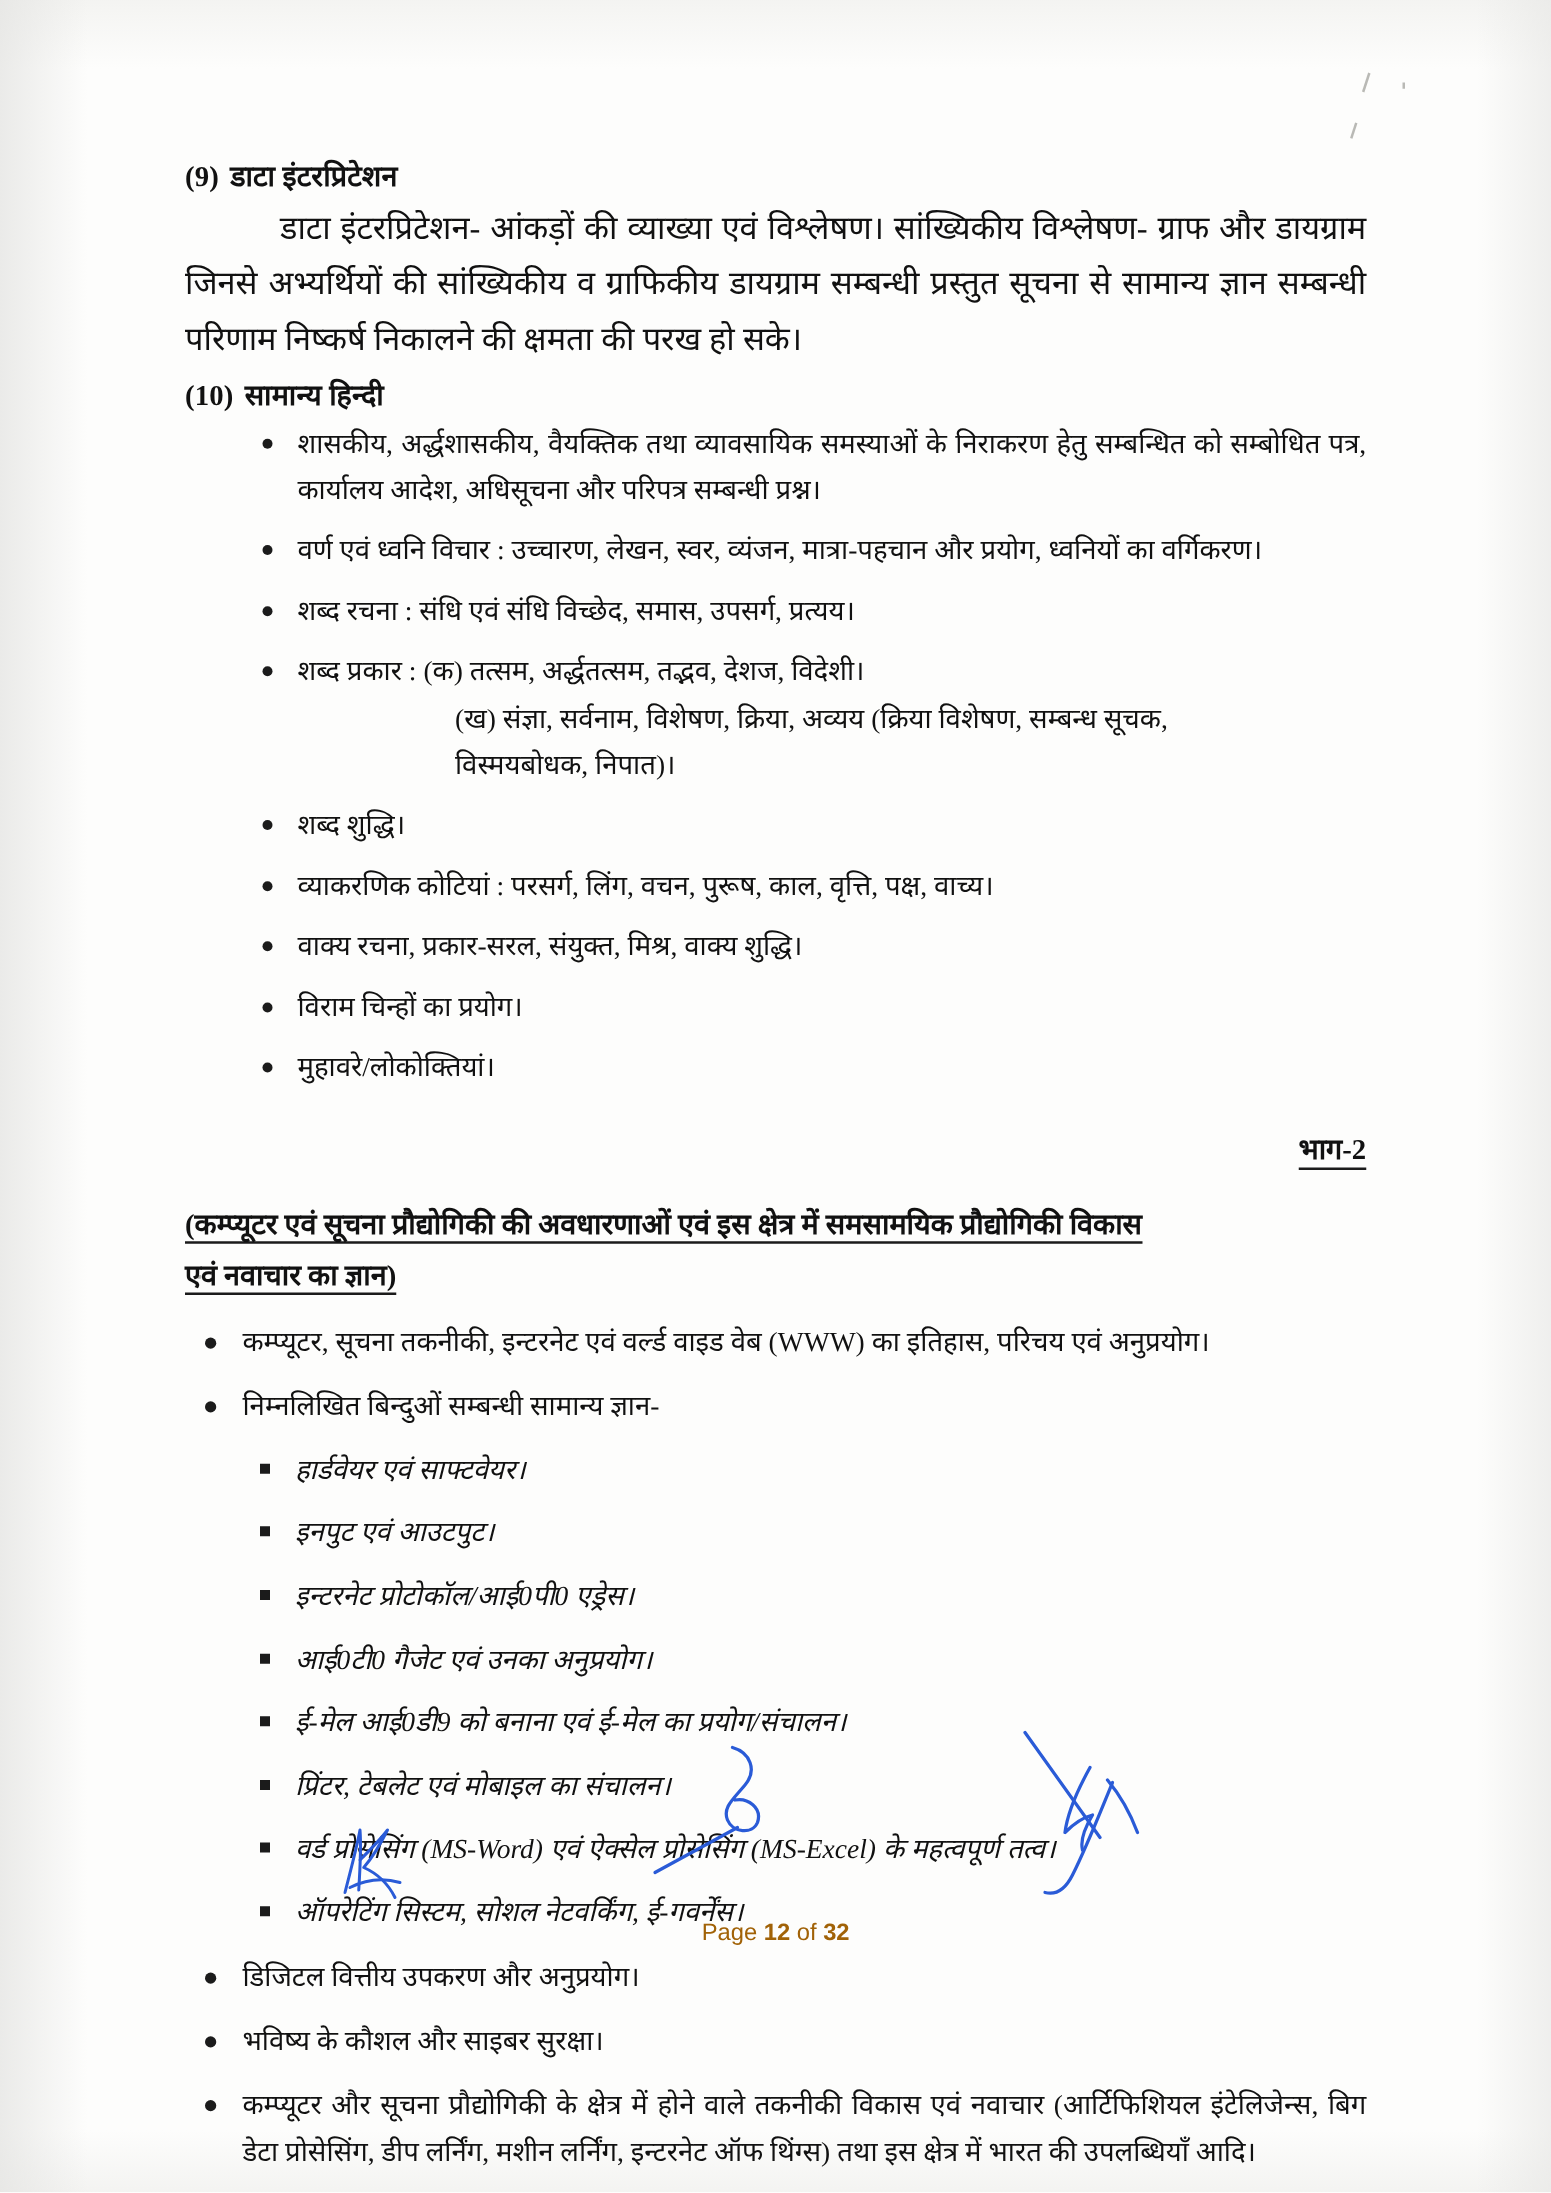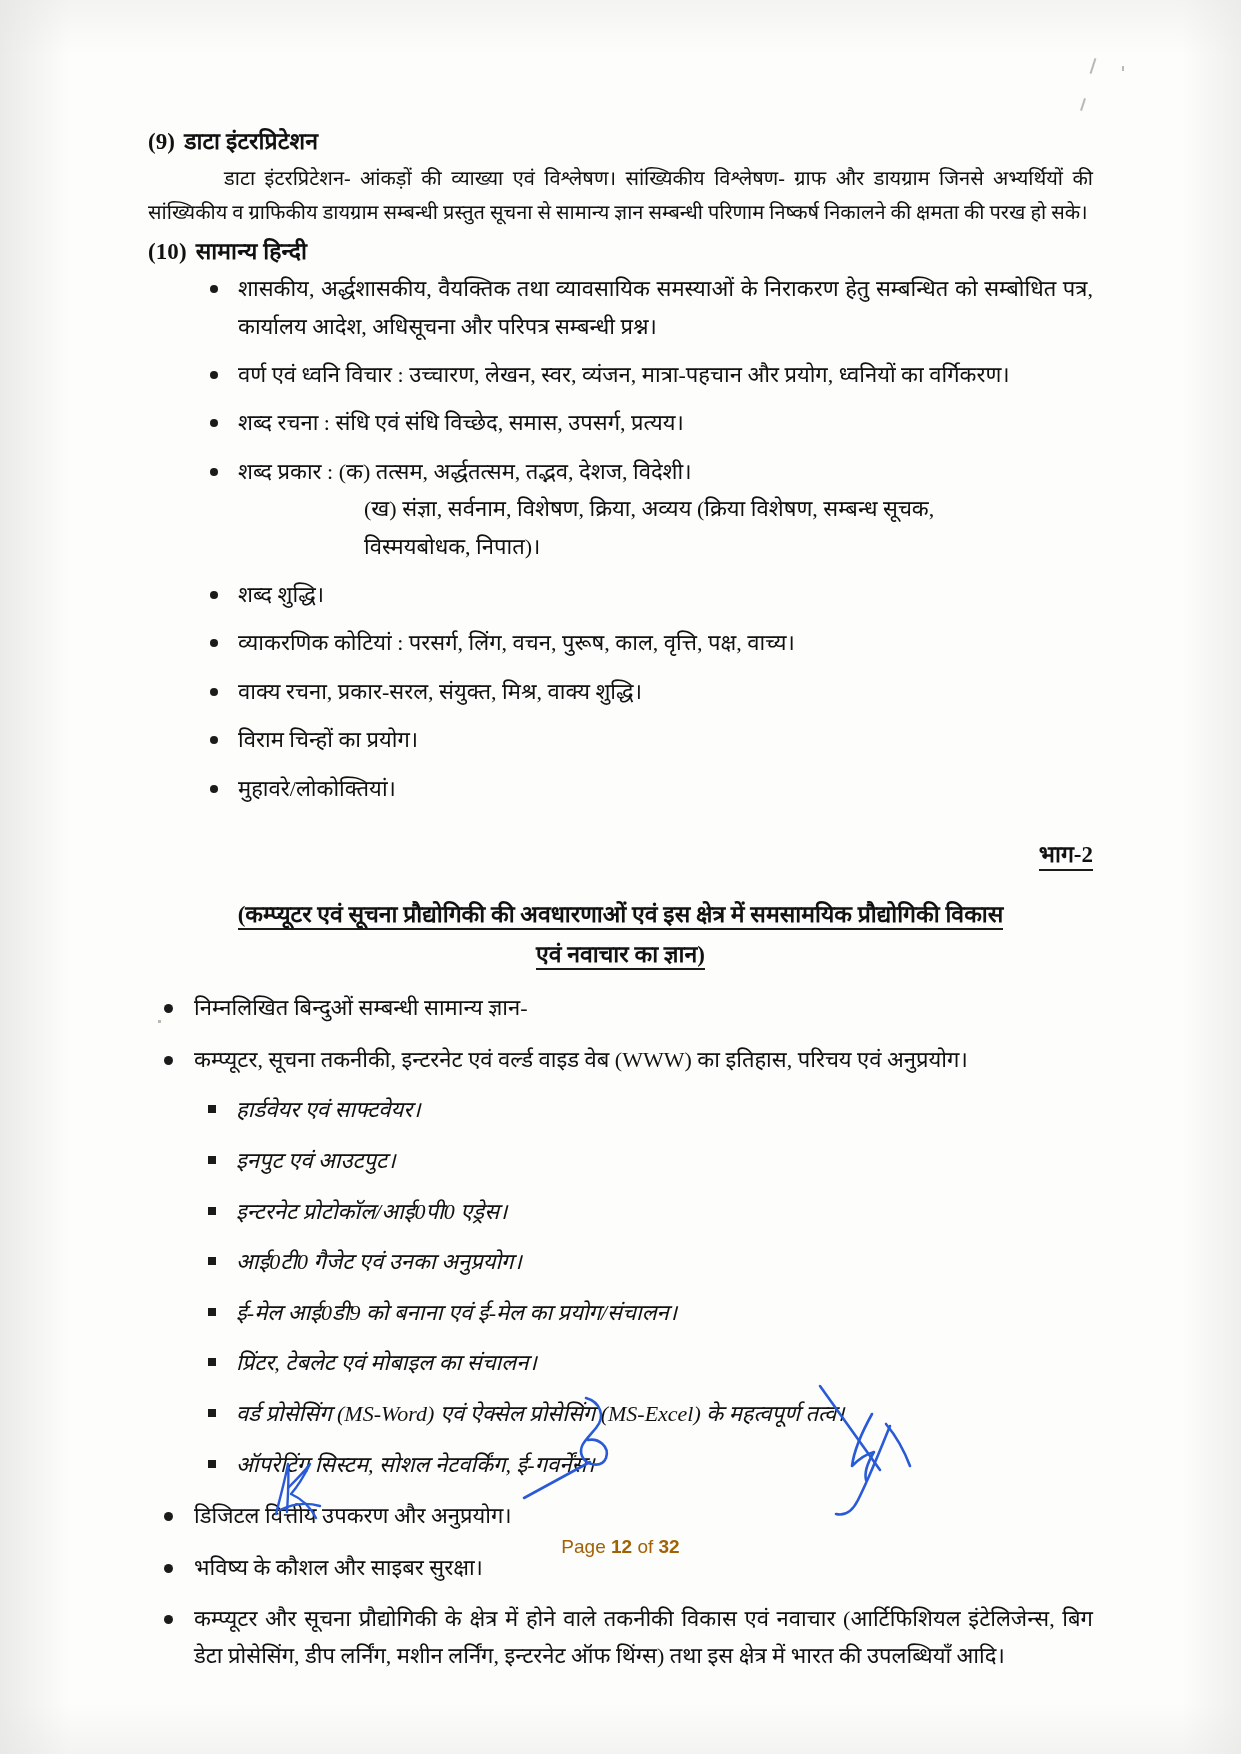--- a/index.html
+++ b/index.html
@@ -50,21 +50,21 @@
   }
   .num-heading .num {
     flex: 0 0 auto;
   }
   .num-heading .htext {
     flex: 0 1 auto;
   }
 
   
   .para {
-    font-size: 20px;
+    font-size: 26px;
     line-height: 1.72;
     text-align: justify;
     text-justify: inter-word;
     text-indent: 76px;
     margin: 2px 0 8px 0;
   }
 
   
   ul.lvl1 {
     list-style: none;
@@ -147,21 +147,21 @@
     text-align: right;
     font-size: 23px;
     font-weight: bold;
     margin: 30px 0 26px 0;
   }
   .part-label span {
     border-bottom: 2px solid #1b1b1b;
     padding-bottom: 2px;
   }
   .part-title {
-    text-align: center;
+    text-align: left;
     font-size: 23px;
     font-weight: bold;
     line-height: 1.75;
     margin: 0 0 14px 0;
   }
   .part-title .ul {
     border-bottom: 2px solid #1b1b1b;
     padding-bottom: 1px;
   }
 
@@ -242,22 +242,22 @@
     <div class="part-label">
       <span>भाग-2</span>
     </div>
 
     <div class="part-title">
       <span class="ul">(कम्प्यूटर एवं सूचना प्रौद्योगिकी की अवधारणाओं एवं इस क्षेत्र में समसामयिक प्रौद्योगिकी विकास</span><br>
       <span class="ul">एवं नवाचार का ज्ञान)</span>
     </div>
 
     <ul class="lvl1 wide">
+      <li class="nojust">कम्प्यूटर, सूचना तकनीकी, इन्टरनेट एवं वर्ल्ड वाइड वेब (WWW) का इतिहास, परिचय एवं अनुप्रयोग।</li>
       <li class="nojust">निम्नलिखित बिन्दुओं सम्बन्धी सामान्य ज्ञान-</li>
-      <li class="nojust">कम्प्यूटर, सूचना तकनीकी, इन्टरनेट एवं वर्ल्ड वाइड वेब (WWW) का इतिहास, परिचय एवं अनुप्रयोग।</li>
     </ul>
 
     <ul class="lvl2">
       <li>हार्डवेयर एवं साफ्टवेयर।</li>
       <li>इनपुट एवं आउटपुट।</li>
       <li>इन्टरनेट प्रोटोकॉल/आई0पी0 एड्रेस।</li>
       <li>आई0टी0 गैजेट एवं उनका अनुप्रयोग।</li>
       <li>ई-मेल आई0डी9 को बनाना एवं ई-मेल का प्रयोग/संचालन।</li>
       <li>प्रिंटर, टेबलेट एवं मोबाइल का संचालन।</li>
       <li>वर्ड प्रोसेसिंग (MS-Word) एवं ऐक्सेल प्रोसेसिंग (MS-Excel) के महत्वपूर्ण तत्व।</li>

